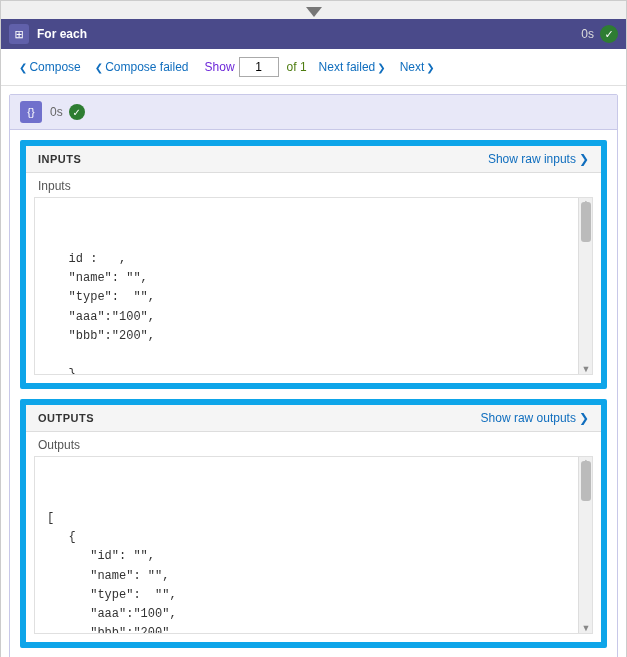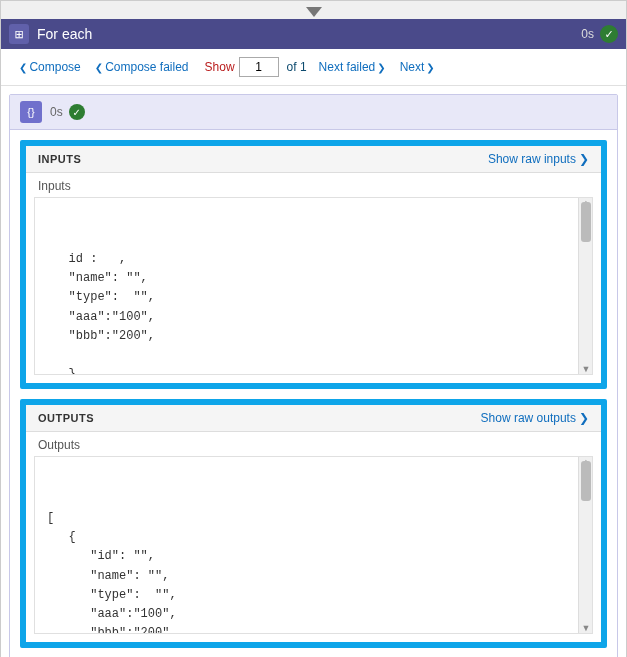--- a/index.html
+++ b/index.html
@@ -48,22 +48,22 @@
       display: flex;
       align-items: center;
       justify-content: center;
       margin-right: 8px;
       font-size: 11px;
       color: #fff;
       flex-shrink: 0;
     }
     .foreach-title {
       flex: 1;
-      font-weight: 400;
-      font-size: 14px;
+      font-weight: 700;
+      font-size: 12px;
     }
     .foreach-time {
       font-size: 12px;
       color: #ddd;
       margin-right: 6px;
     }
     .foreach-check {
       width: 18px;
       height: 18px;
       background: #2e7d32;
@@ -92,33 +92,33 @@
       color: #106ebe;
       font-size: 12px;
       padding: 2px 4px;
     }
     .nav-btn .chevron {
       font-size: 10px;
       margin: 0 2px;
     }
     .show-label {
       font-size: 12px;
-      color: #b91c1c;
+      color: #6d28d9;
       margin-left: 8px;
     }
     .show-input {
       width: 40px;
       border: 1px solid #aaa;
       padding: 2px 4px;
       font-size: 12px;
       text-align: center;
     }
     .of-label {
       font-size: 12px;
-      color: #0c4a6e;
+      color: #4d7c0f;
       margin: 0 4px;
     }
     
     .compose-section {
       margin: 8px;
       border: 1px solid #c8c8e8;
       border-radius: 2px;
     }
     .compose-header {
       display: flex;

